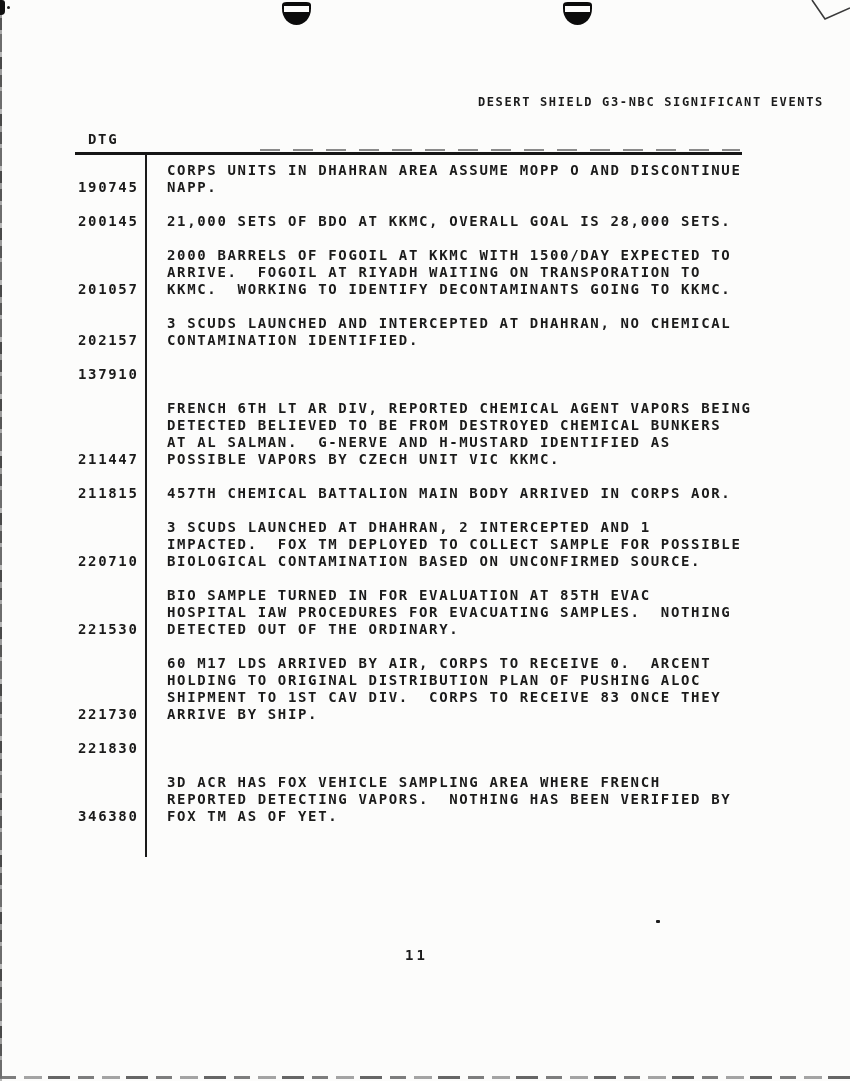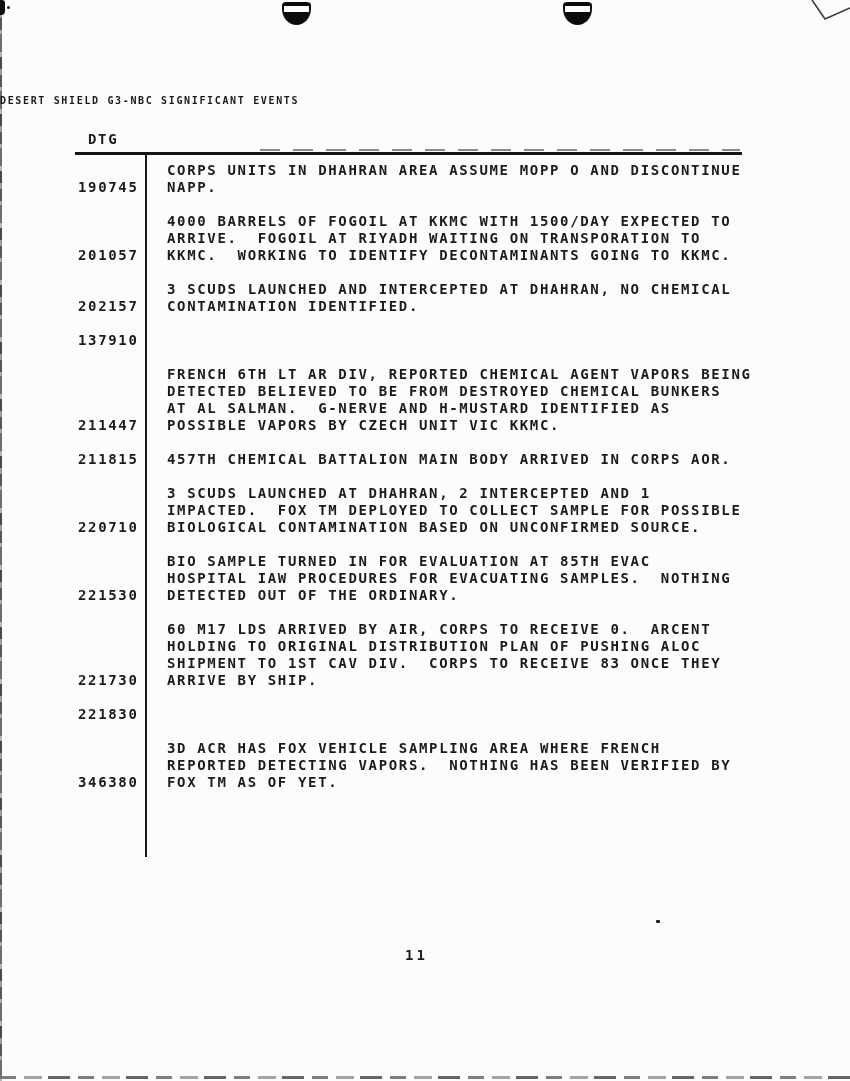--- a/index.html
+++ b/index.html
@@ -45,23 +45,23 @@
   }
   .bottom-dashes{
     position:absolute;left:0;right:0;bottom:2px;height:3px;
     background:repeating-linear-gradient(90deg,
       #6f6f6f 0 16px,transparent 16px 24px,#9a9a9a 24px 42px,
       transparent 42px 48px,#555 48px 70px,transparent 70px 78px);
     opacity:.9;
   }
   
   .doc-title{
-    position:absolute;left:0;right:18px;top:95px;
-    text-align:left;
-    font-size:10px;font-weight:bold;letter-spacing:1.65px;
+    position:absolute;left:0;right:26px;top:95px;
+    text-align:right;
+    font-size:12px;font-weight:bold;letter-spacing:1.65px;
     white-space:pre;
   }
   .dtg-header{
     position:absolute;left:88px;top:131px;
     font-size:14px;font-weight:bold;letter-spacing:1.65px;
   }
   .rule-ghost{
     position:absolute;left:260px;top:149px;width:480px;height:2px;
     background:repeating-linear-gradient(90deg,#8a8a8a 0 20px,transparent 20px 33px);
   }
@@ -111,22 +111,26 @@
   <div class="rule"></div>
   <div class="vline"></div>
 
   <div class="events">
       <div class="entry">
         <div class="dtg">190745</div>
         <div class="etext">CORPS UNITS IN DHAHRAN AREA ASSUME MOPP O AND DISCONTINUE
 NAPP.</div>
       </div>
       <div class="entry">
+        <div class="dtg">200145</div>
+        <div class="etext">21,000 SETS OF BDO AT KKMC, OVERALL GOAL IS 28,000 SETS.</div>
+      </div>
+      <div class="entry">
         <div class="dtg">201057</div>
-        <div class="etext">4000 BARRELS OF FOGOIL AT KKMC WITH 1500/DAY EXPECTED TO
+        <div class="etext">2000 BARRELS OF FOGOIL AT KKMC WITH 1500/DAY EXPECTED TO
 ARRIVE.  FOGOIL AT RIYADH WAITING ON TRANSPORATION TO
 KKMC.  WORKING TO IDENTIFY DECONTAMINANTS GOING TO KKMC.</div>
       </div>
       <div class="entry">
         <div class="dtg">202157</div>
         <div class="etext">3 SCUDS LAUNCHED AND INTERCEPTED AT DHAHRAN, NO CHEMICAL
 CONTAMINATION IDENTIFIED.</div>
       </div>
       <div class="entry">
         <div class="dtg">137910</div>

